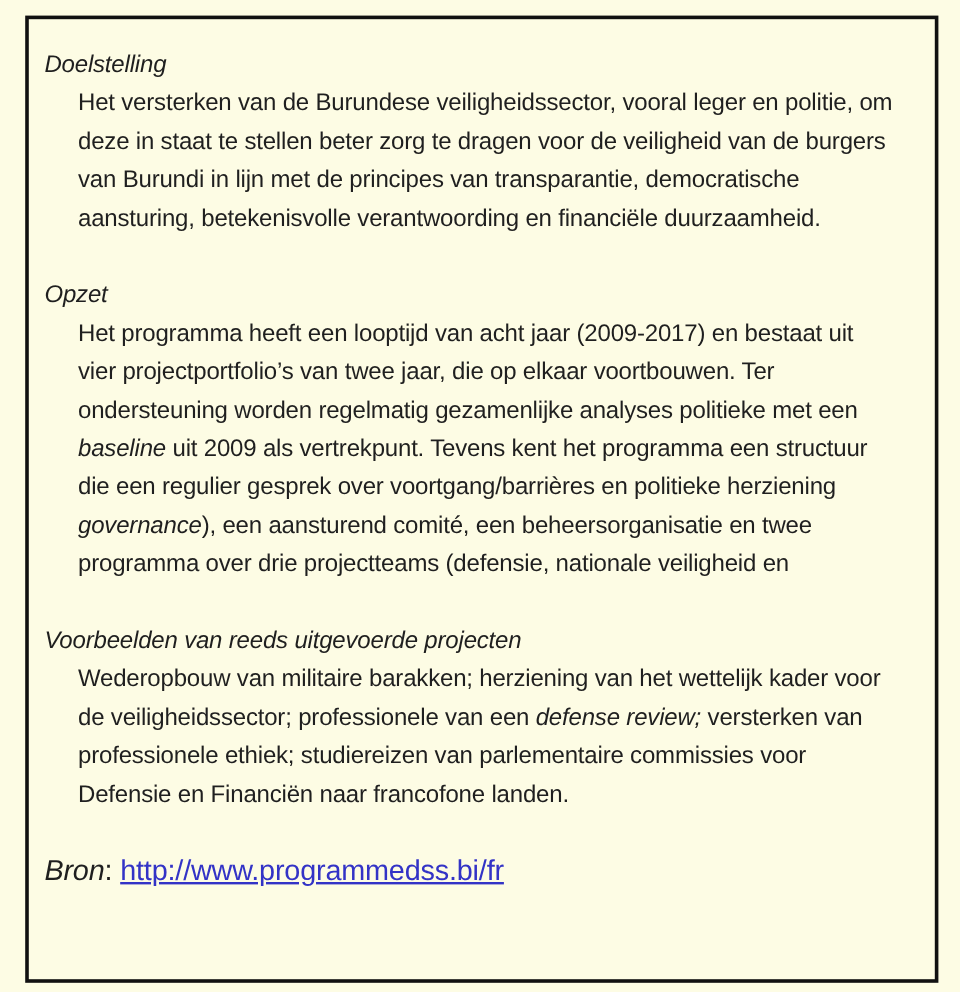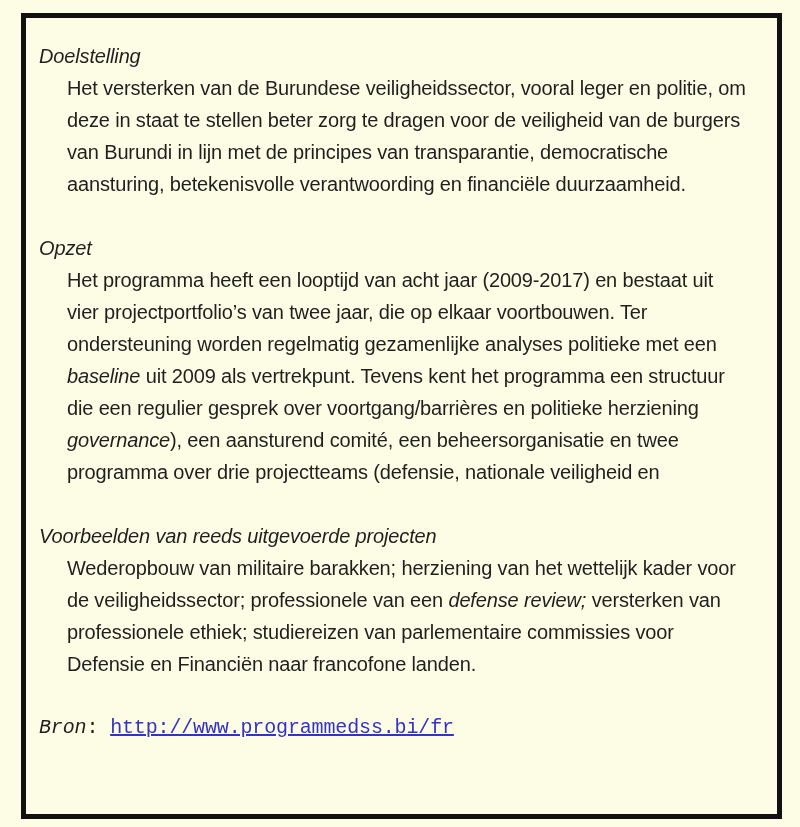--- a/index.html
+++ b/index.html
@@ -15,21 +15,21 @@
     position: relative;
     overflow: hidden;
   }
   .frame {
     position: absolute;
     left: 21px;
     top: 13px;
     width: 761px;
     height: 806px;
     box-sizing: border-box;
-    border: 5px solid #8b5cf6;
+    border: 3px solid #8b5cf6;
     padding: 22px 12px 8px 13px;
     overflow: hidden;
   }
   .section {
     margin: 0 0 32px 0;
   }
   .heading {
     font-style: italic;
     font-size: 20px;
     line-height: 32px;
@@ -40,25 +40,24 @@
     font-size: 20px;
     line-height: 32px;
     letter-spacing: -0.15px;
     white-space: nowrap;
     margin-left: 28px;
   }
   .body-lines em {
     font-style: italic;
   }
   .source-line {
-    font-size: 20px;
+    font-size: 24px;
     line-height: 32px;
     letter-spacing: -0.15px;
     white-space: nowrap;
-    font-family: Liberation Mono, monospace;
   }
   .source-label {
     font-style: italic;
   }
   .source-link {
     color: #3333C6;
     text-decoration: underline;
     cursor: pointer;
   }
 </style>

